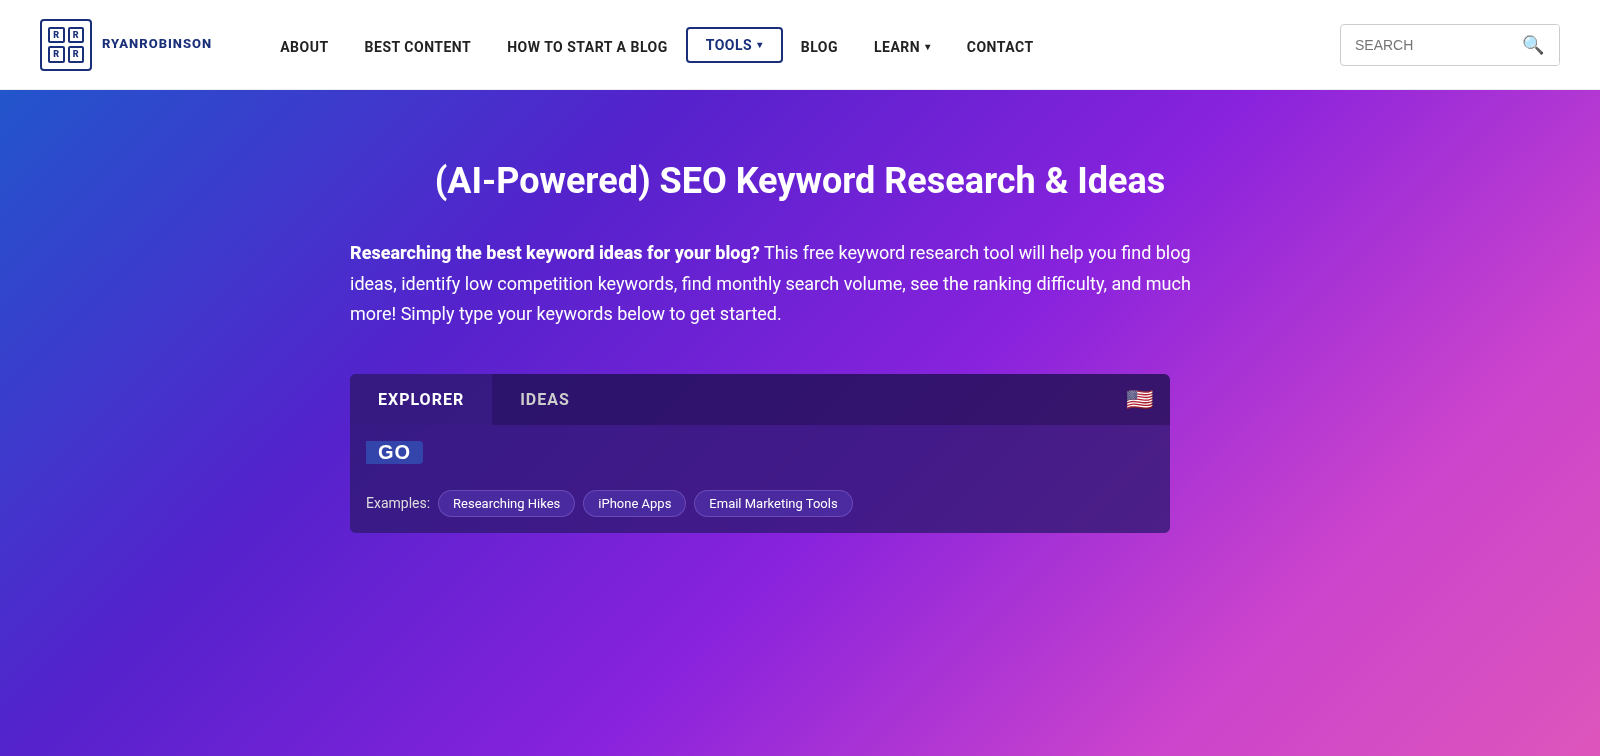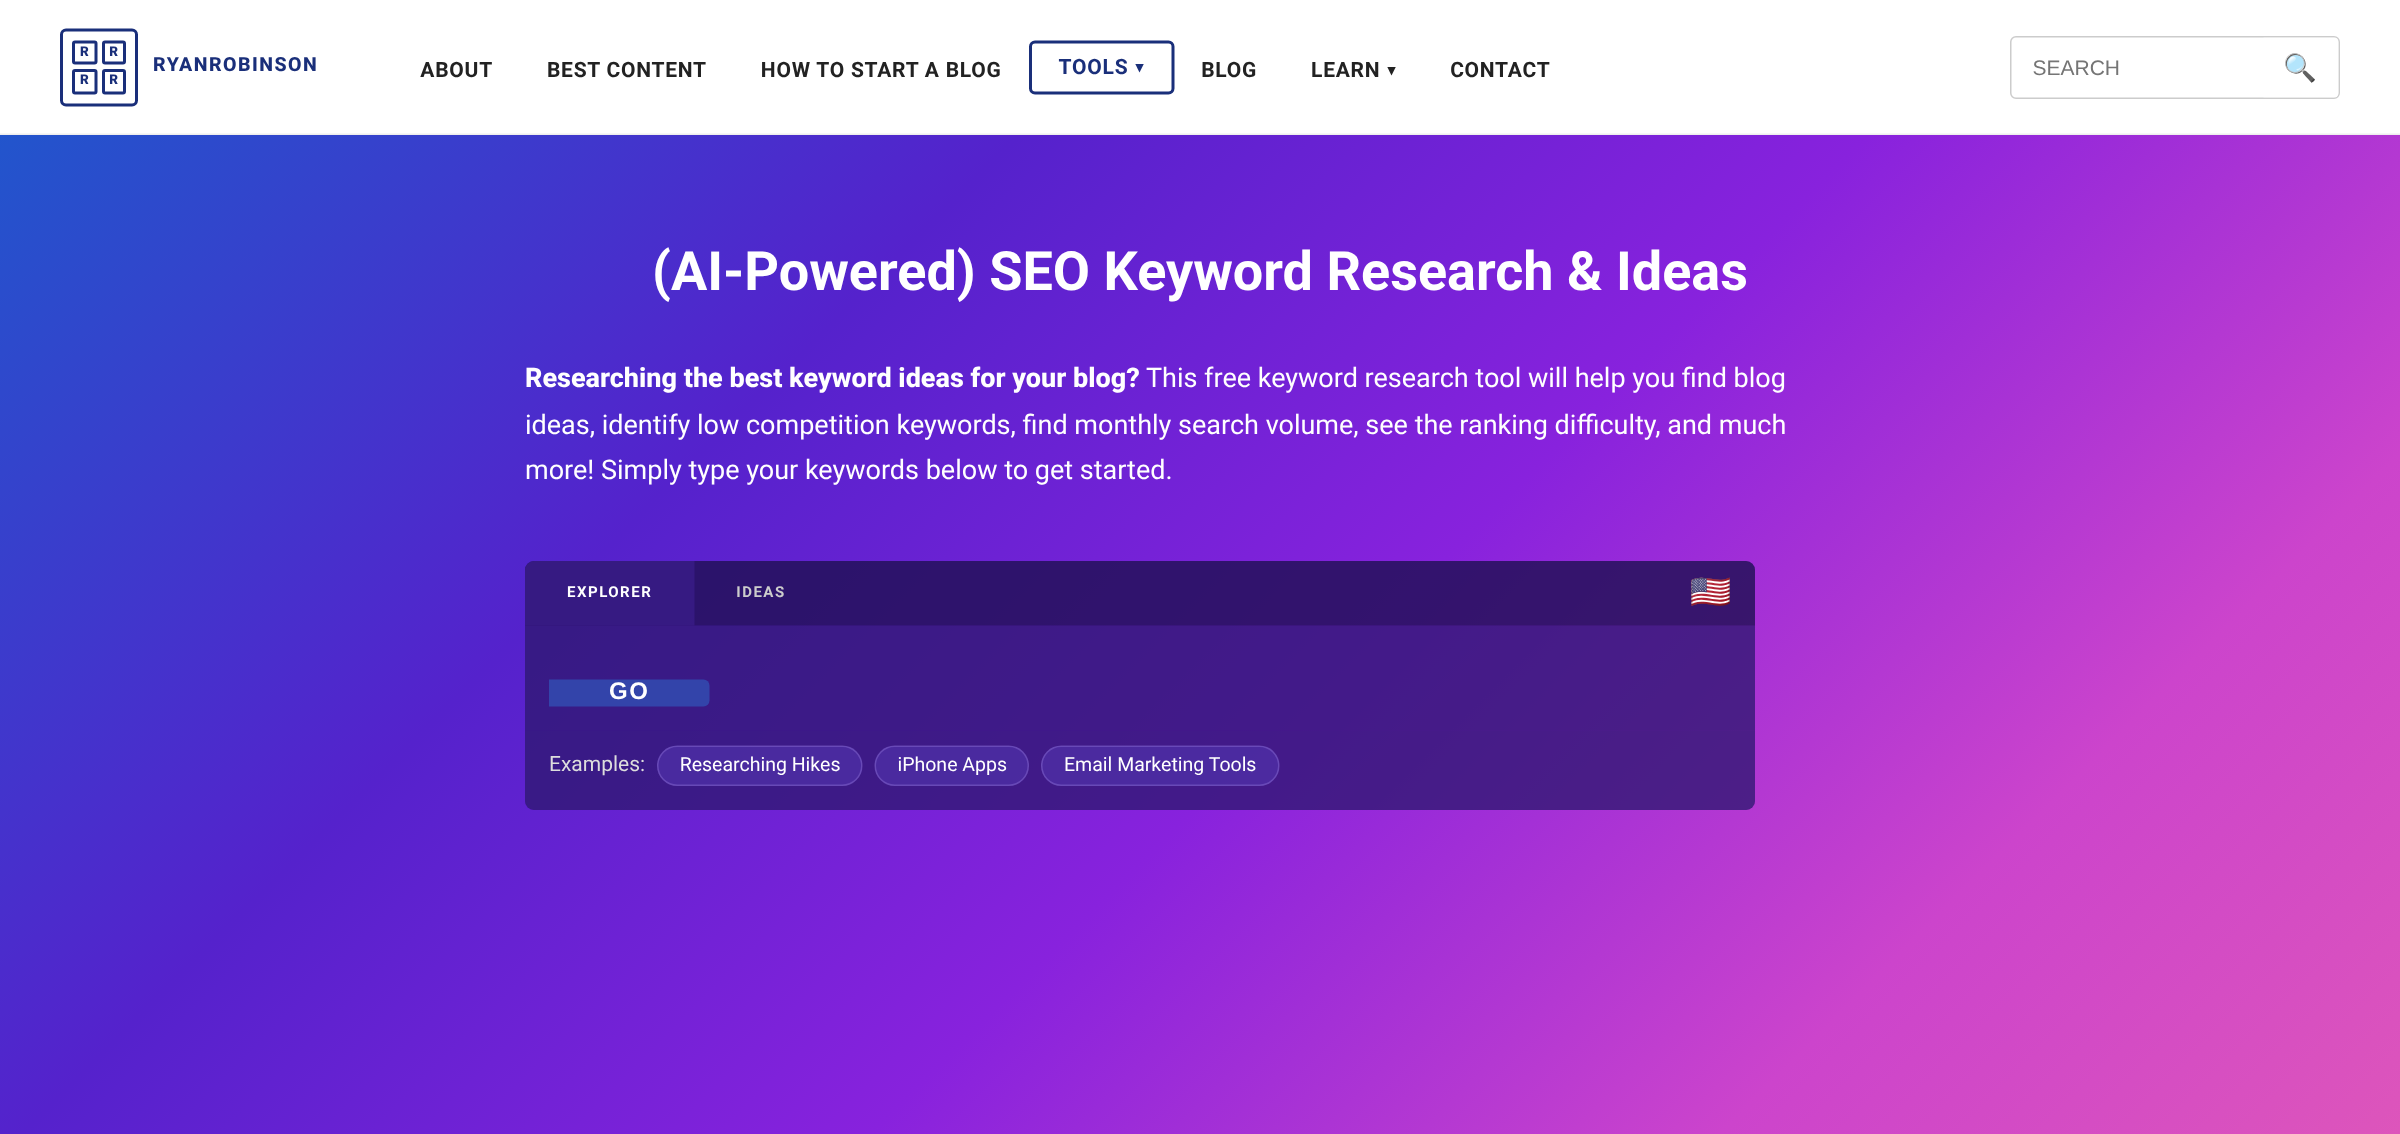--- a/index.html
+++ b/index.html
@@ -210,21 +210,21 @@
     .tabs-bar {
       display: flex;
       align-items: center;
       background: rgba(30, 15, 80, 0.6);
       padding: 0;
       position: relative;
     }
 
     .tab {
       padding: 16px 28px;
-      font-size: 10px;
+      font-size: 16px;
       font-weight: 700;
       letter-spacing: 1px;
       text-transform: uppercase;
       cursor: pointer;
       color: #ccc;
     }
 
     .tab.active {
       background: rgba(60, 30, 140, 0.7);
       color: #ffffff;
@@ -253,28 +253,27 @@
       font-size: 20px;
       color: #999;
       border-radius: 4px 0 0 4px;
       background: #ffffff;
     }
 
     .go-btn {
       background: #3344aa;
       color: #ffffff;
       border: none;
-      padding: 0 40px;
-      font-size: 16px;
+      padding: 0 12px;
+      font-size: 20px;
       font-weight: 700;
       letter-spacing: 1px;
       cursor: pointer;
       border-radius: 0 4px 4px 0;
       text-transform: uppercase;
-      margin-top: 20px;
     }
 
     .examples-row {
       padding: 10px 16px 16px;
       display: flex;
       align-items: center;
       gap: 8px;
       flex-wrap: wrap;
       background: rgba(50, 25, 120, 0.5);
     }

